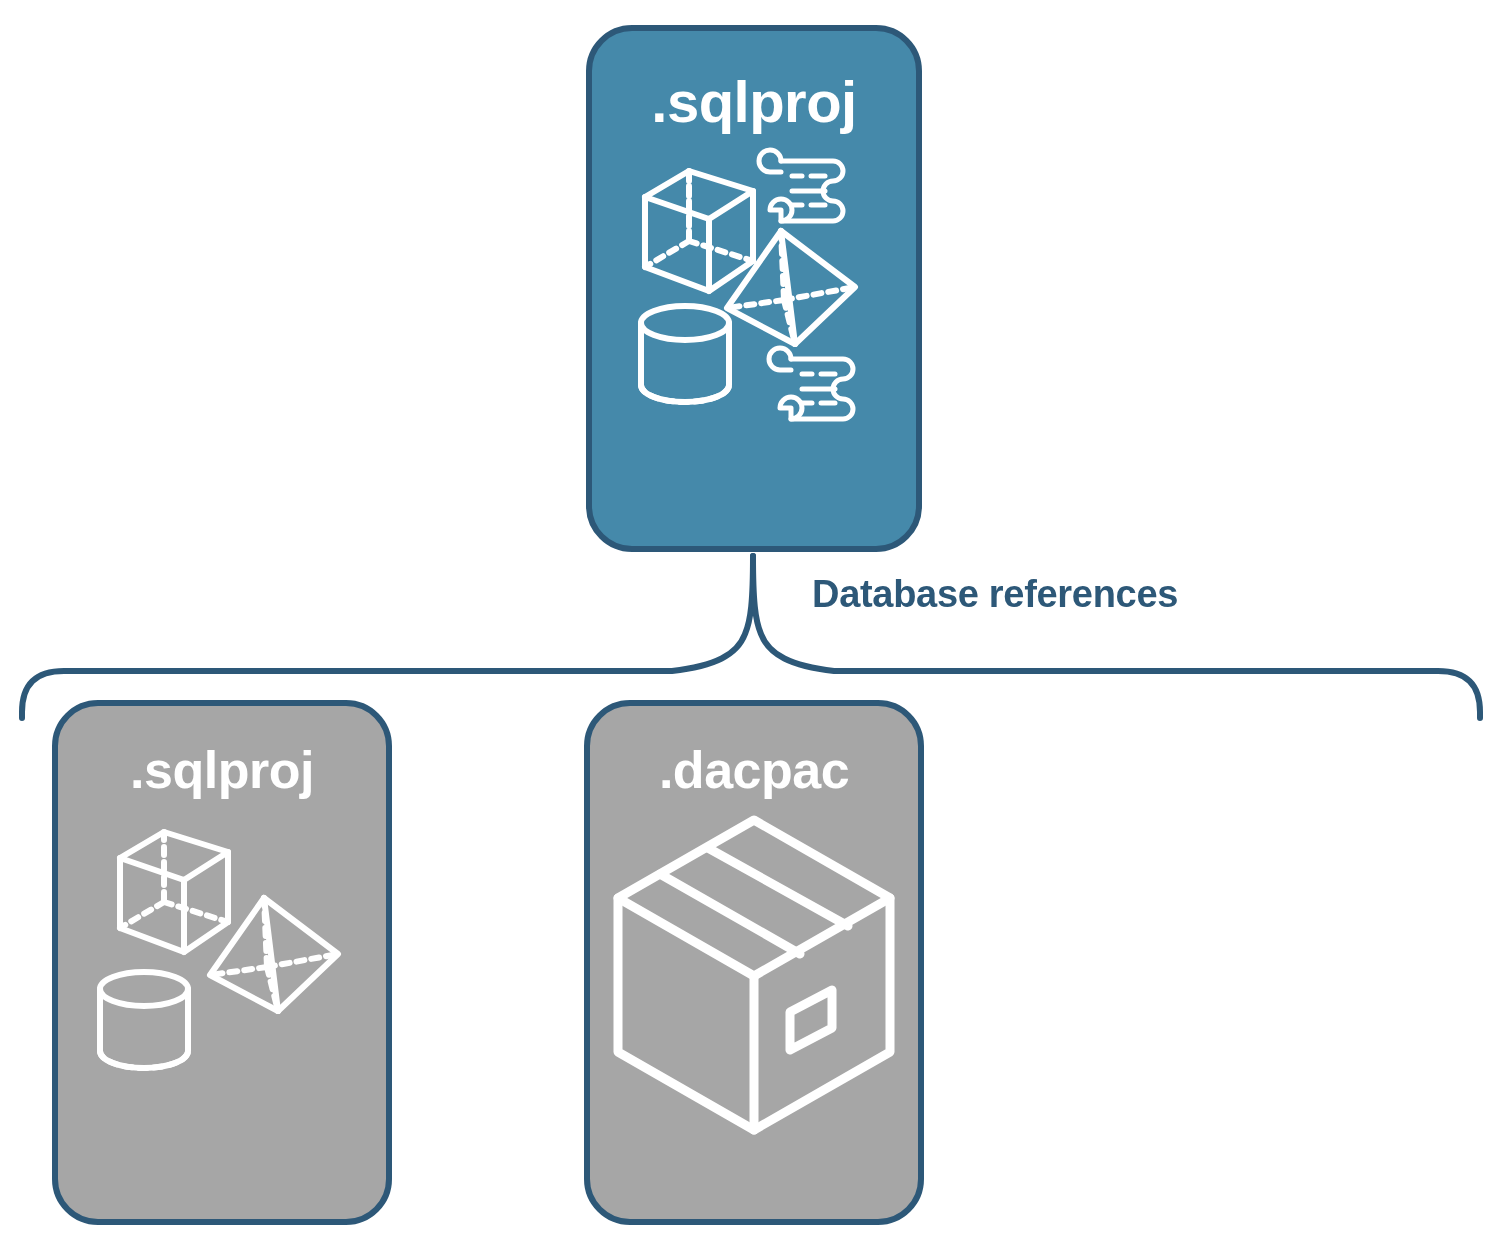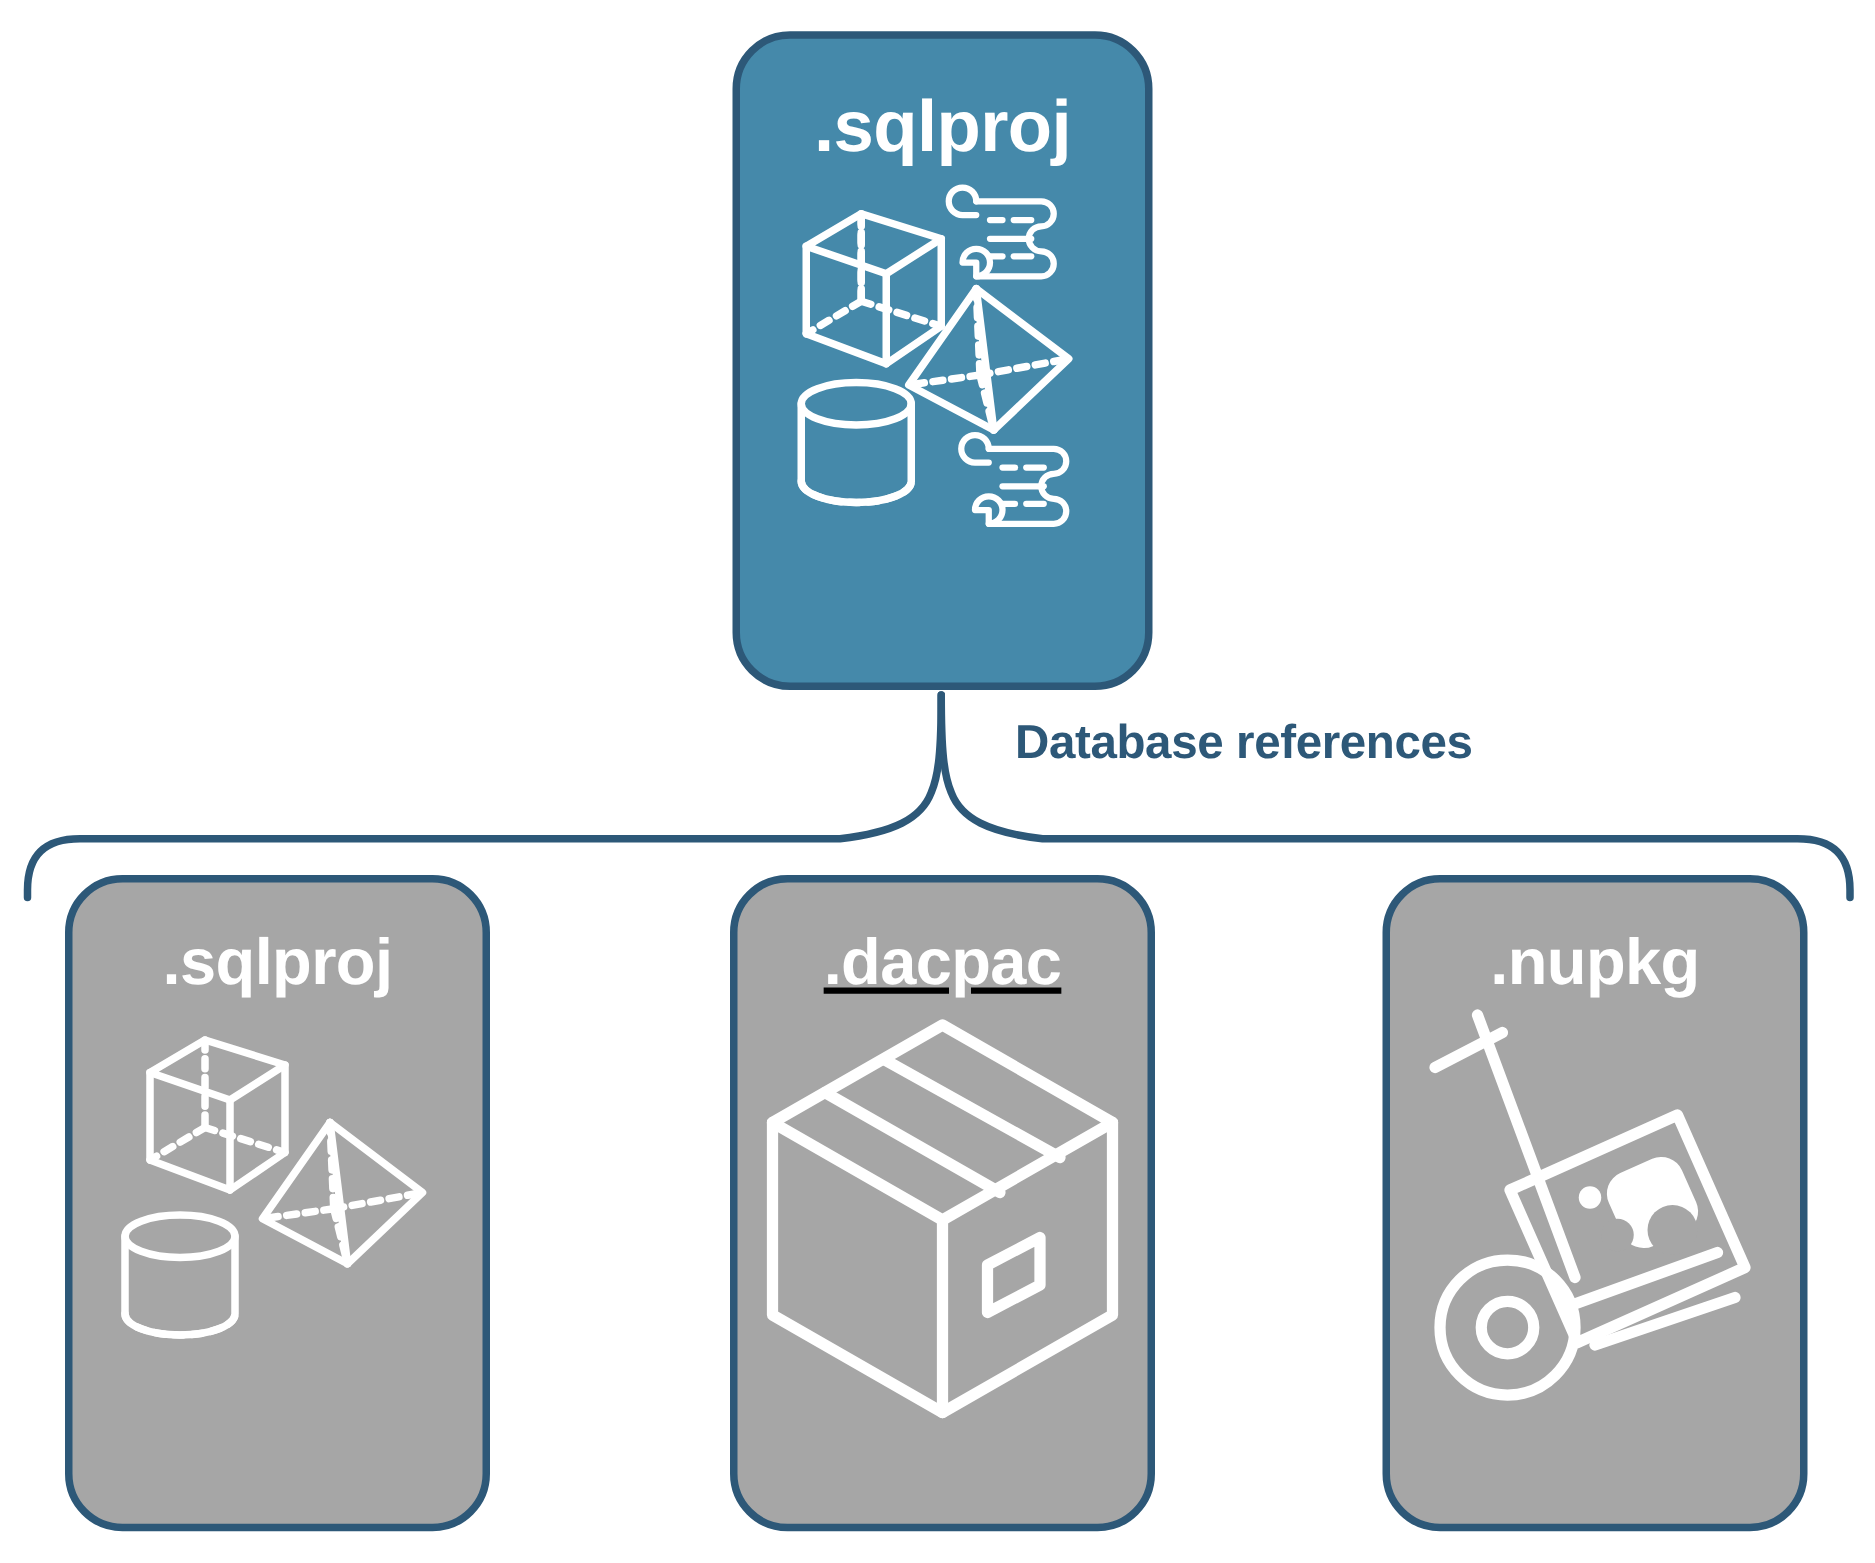--- a/index.html
+++ b/index.html
@@ -69,21 +69,20 @@
     left: 52px;
     top: 700px;
     width: 340px;
     height: 525px;
   }
   #card-dacpac {
     left: 584px;
     top: 700px;
     width: 340px;
     height: 525px;
-    text-decoration: underline;
   }
   #card-nupkg {
     left: 1106px;
     top: 700px;
     width: 340px;
     height: 525px;
   }
   .card.secondary .card-title {
     font-size: 52px;
     margin-top: 38px;
@@ -259,41 +258,14 @@
 
           <polyline points="56,68 196,148"></polyline>
           <polyline points="104,42 244,120"></polyline>
 
           <polygon points="186,206 228,184 228,222 186,244"></polygon>
         </g>
       </svg>
     </div>
   </div>
 
-  <div class="card secondary" id="card-nupkg">
-    <div class="card-title">.nupkg</div>
-
-    <div class="icon-area">
-      <svg width="300" height="330" viewBox="0 0 300 330" fill="none" stroke="#ffffff" stroke-width="9" stroke-linecap="round" stroke-linejoin="round">
-        <g>
-
-          <line x1="22" y1="48" x2="76" y2="20"></line>
-
-          <line x1="56" y1="6" x2="134" y2="216"></line>
-
-          <line x1="126" y1="240" x2="248" y2="196"></line>
-          <line x1="150" y1="270" x2="262" y2="232"></line>
-
-          <circle cx="80" cy="256" r="54"></circle>
-          <circle cx="80" cy="256" r="21"></circle>
-
-          <polygon points="82,146 216,86 270,208 136,268"></polygon>
-
-          <rect x="164" y="124" width="64" height="64" rx="18" ry="18" transform="rotate(-24 196 156)" fill="#ffffff" stroke="none"></rect>
-          <circle cx="146" cy="152" r="9" fill="#ffffff" stroke="none"></circle>
-          <circle cx="168" cy="182" r="13" fill="#a6a6a6" stroke="none"></circle>
-          <circle cx="212" cy="178" r="20" fill="#a6a6a6" stroke="none"></circle>
-        </g>
-      </svg>
-    </div>
-  </div>
 
 </div>
 
 </body></html>

